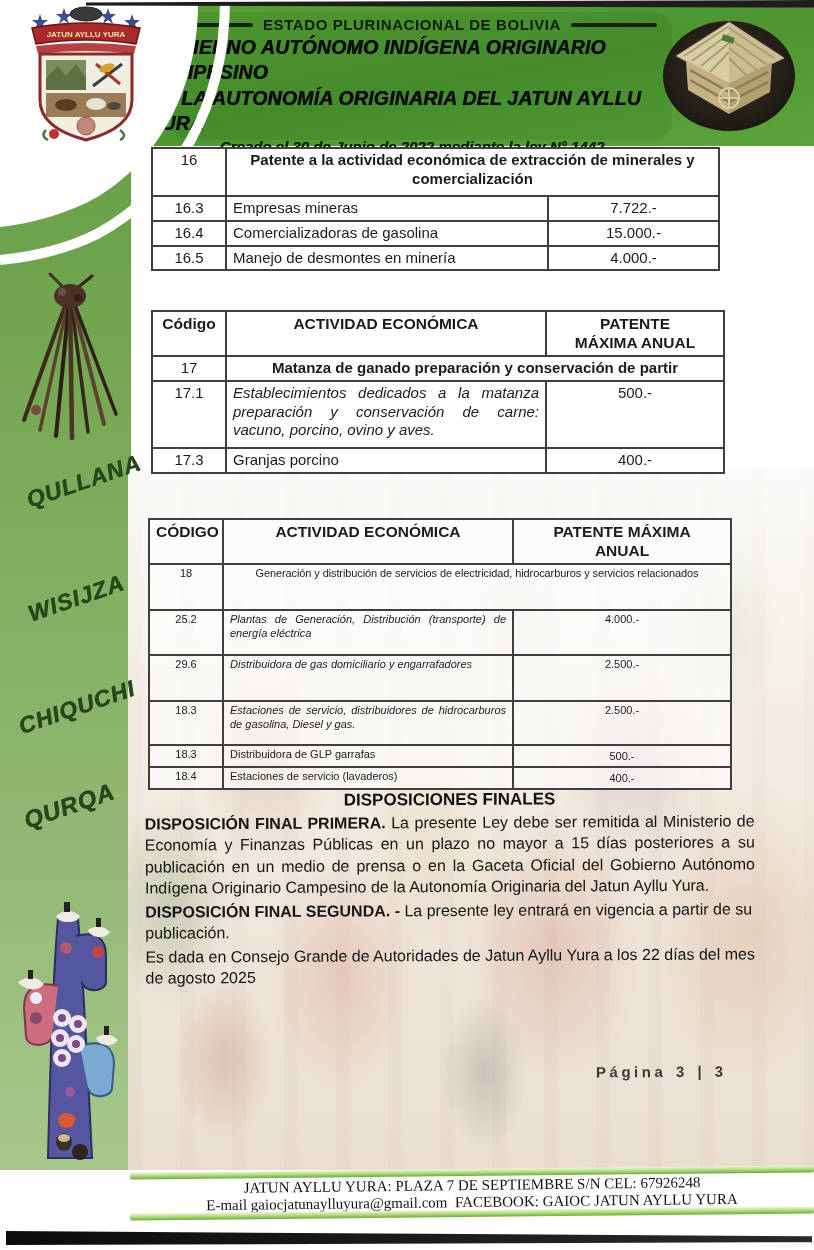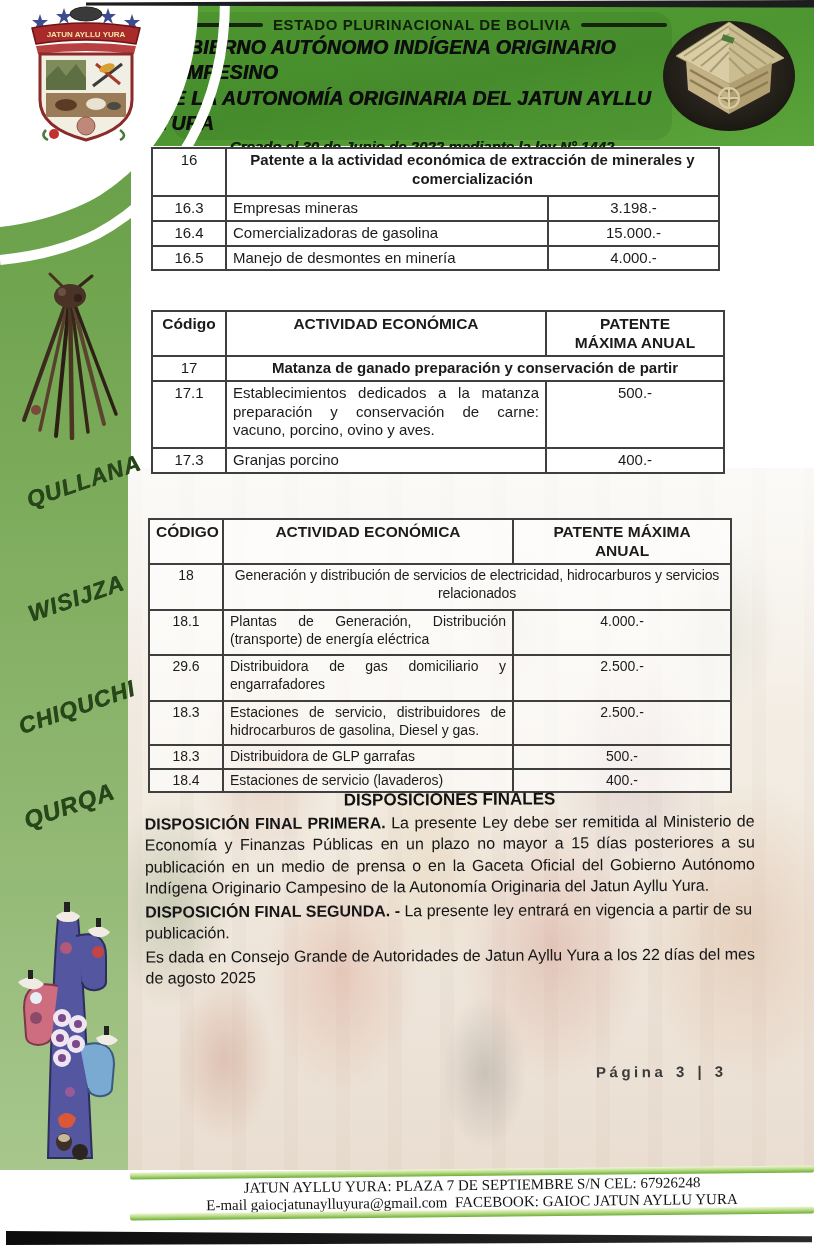--- a/index.html
+++ b/index.html
@@ -11,21 +11,21 @@
                  clip-path:polygon(0 30%,100% 0,100% 95%,0 70%);z-index:9;}
   .scan-bottom-bar{position:absolute;left:6px;top:1231px;width:806px;height:14px;
                    background:linear-gradient(90deg,#0c0c0c,#2a2a2a);
                    clip-path:polygon(0 0,100% 38%,100% 80%,0 100%);z-index:9;}
 
   
   .header-band{position:absolute;left:0;top:3px;width:814px;height:143px;
                background:linear-gradient(170deg,#5aa437 0%,#4c9530 55%,#5ca53c 100%);z-index:1;}
   .header-inner-shade{position:absolute;left:172px;top:9px;width:500px;height:128px;
                background:rgba(10,60,10,0.10);border-radius:18px;}
-  .hdr-text{position:absolute;left:158px;top:16px;width:528px;display:flex;flex-direction:column;
+  .hdr-text{position:absolute;left:148px;top:16px;width:528px;display:flex;flex-direction:column;
             align-items:center;gap:3px;z-index:2;}
   .hdr-rule-line{display:flex;align-items:center;gap:10px;width:100%;justify-content:center;}
   .hdr-rule{height:4px;background:#15250c;border-radius:2px;flex:0 0 86px;}
   .hdr-rule.short{flex:0 0 120px;}
   .hdr-l1{font-size:15px;font-weight:bold;letter-spacing:.6px;color:#10200a;}
   .hdr-org{font-size:19.5px;font-weight:bold;font-style:italic;color:#0d0d0d;
            letter-spacing:.2px;transform:scaleY(1.08);text-shadow:.6px 0 0 #0d0d0d;line-height:1.22;}
   .hdr-created{font-size:15px;font-weight:bold;font-style:italic;color:#12220b;
                text-shadow:.4px 0 0 #12220b;margin-top:1px;text-align:right;}
   .hdr-l5{font-size:17px;font-weight:bold;letter-spacing:1px;color:#10200a;}
@@ -70,25 +70,25 @@
       background:linear-gradient(180deg,rgba(255,255,255,.78) 0%,rgba(255,255,255,.42) 35%,rgba(255,255,255,.28) 100%);}
 
   
   table.t{position:absolute;border-collapse:collapse;table-layout:fixed;z-index:4;background:transparent;}
   .t td{border:2px solid #3f3f3f;font-size:15px;line-height:1.25;padding:2px 6px;
         vertical-align:top;background:#ffffff;}
   .t .c{text-align:center;}
   .t .b{font-weight:bold;}
   .t .hcell{font-weight:bold;text-align:center;font-size:15.5px;}
   .t .pre{white-space:pre-line;}
-  .t .just{text-align:justify;}
+  .t .just{text-align:justify;font-style:italic;}
   .t1{left:151px;top:147px;width:567px;}
   .t2{left:151px;top:310px;width:572px;}
   .t3{left:148px;top:518px;width:582px;}
-  .t3 td{background:rgba(255,255,255,.62);font-size:14px;}
+  .t3 td{background:rgba(255,255,255,.62);font-size:11px;}
   .t3 .hcell{font-size:15.5px;}
   .grp1{font-size:15px;}
   .tight{font-size:14.6px;letter-spacing:-.1px;}
 
   
   .finales{position:absolute;left:145px;top:790px;width:610px;z-index:4;transform:rotate(-.3deg);}
   .fin-h{text-align:center;font-weight:bold;font-size:17px;margin:0 0 2px 0;color:#111;}
   .fin-p{margin:0 0 2px 0;font-size:16px;line-height:1.34;color:#161616;text-align:justify;}
   .fin-p.nj{text-align:left;}
   .fin-lead{font-weight:bold;}
@@ -254,21 +254,21 @@
         <col style="width:171px">
       </colgroup>
     <tbody>
         <tr style="height:48px">
       <td class="c">16</td>
       <td class="c b grp1" colspan="2">Patente a la actividad económica de extracción de minerales y comercialización</td>
     </tr>
     <tr style="height:24px">
       <td class="c">16.3</td>
       <td>Empresas mineras</td>
-      <td class="c">3.198.-</td>
+      <td class="c">7.722.-</td>
     </tr>
     <tr style="height:24px">
       <td class="c">16.4</td>
       <td>Comercializadoras de gasolina</td>
       <td class="c">15.000.-</td>
     </tr>
     <tr style="height:24px">
       <td class="c">16.5</td>
       <td>Manejo de desmontes en minería</td>
       <td class="c">4.000.-</td>
@@ -317,21 +317,21 @@
       <td class="hcell">CÓDIGO</td>
       <td class="hcell">ACTIVIDAD ECONÓMICA</td>
       <td class="hcell pre">PATENTE MÁXIMA
 ANUAL</td>
     </tr>
     <tr style="height:46px">
       <td class="c">18</td>
       <td class="c tight" colspan="2">Generación y distribución de servicios de electricidad, hidrocarburos y servicios relacionados</td>
     </tr>
     <tr style="height:45px">
-      <td class="c">18.1</td>
+      <td class="c">25.2</td>
       <td class="just">Plantas de Generación, Distribución (transporte) de energía eléctrica</td>
       <td class="c">4.000.-</td>
     </tr>
     <tr style="height:46px">
       <td class="c">29.6</td>
       <td class="just">Distribuidora de gas domiciliario y engarrafadores</td>
       <td class="c">2.500.-</td>
     </tr>
     <tr style="height:44px">
       <td class="c">18.3</td>

